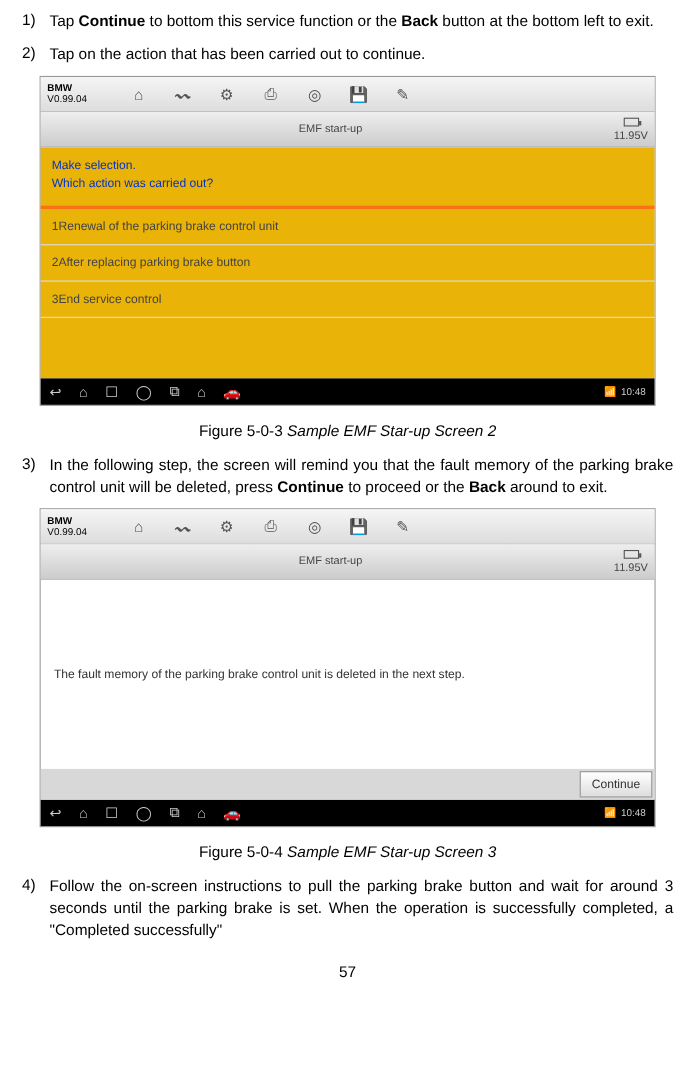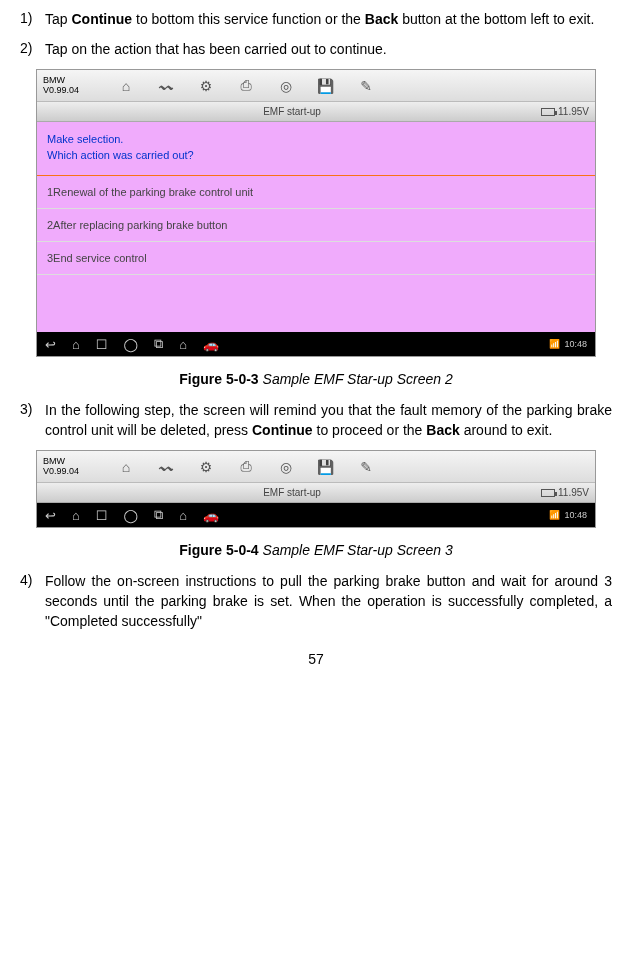--- a/index.html
+++ b/index.html
@@ -30,21 +30,21 @@
     .figure {
       margin: 10px auto;
       width: 560px;
     }
     .figure-caption {
       text-align: center;
       margin: 14px 0;
       font-size: 14px;
     }
     .figure-caption .fig-label {
-      font-weight: bold;
+      font-weight: normal;
     }
     .figure-caption .fig-title {
       font-style: italic;
       text-align: center;
     }
     
     .screenshot {
       border: 1px solid #999;
       width: 100%;
       background: #fff;
@@ -57,84 +57,85 @@
       height: 32px;
       border-bottom: 1px solid #bbb;
     }
     .ss-brand {
       width: 70px;
       padding: 4px 6px;
       font-size: 9px;
       line-height: 1.1;
     }
     .ss-brand-top {
-      font-weight: normal;
+      font-weight: bold;
     }
     .ss-toolbar-icons {
       flex: 1;
       display: flex;
       gap: 22px;
       padding-left: 10px;
       color: #555;
     }
     .ss-toolbar-icons span {
       width: 18px;
       height: 18px;
       display: inline-flex;
       align-items: center;
       justify-content: center;
       font-size: 14px;
     }
     .ss-subheader {
       background: linear-gradient(#eee, #ccc);
       display: flex;
       align-items: center;
-      height: 20px;
+      height: 32px;
       padding: 0 6px;
       font-size: 10px;
       color: #444;
       border-bottom: 1px solid #aaa;
     }
     .ss-subheader-center {
       flex: 1;
       text-align: center;
     }
     .ss-subheader-right {
       display: flex;
       align-items: center;
       gap: 3px;
+      flex-direction: column;
     }
     .batt-icon {
       display: inline-block;
       width: 14px;
       height: 8px;
       border: 1px solid #555;
       position: relative;
     }
     .batt-icon::after {
       content: "";
       position: absolute;
       right: -3px;
       top: 2px;
       width: 2px;
       height: 4px;
       background: #555;
     }
     .ss-body {
       min-height: 210px;
-      background: #f0abfc;
+      background: #eab308;
     }
     .ss-prompt {
       color: #0033cc;
       font-size: 11px;
       padding: 10px 10px 6px;
       line-height: 1.4;
     }
     .ss-list-item {
-      border-top: 1px solid #f97316;
+      border-top: 3px solid #f97316;
       border-bottom: 1px solid #ddd;
       padding: 10px 10px;
       color: #444;
       font-size: 11px;
       margin-top: 6px;
     }
     .ss-list-item + .ss-list-item {
       margin-top: 0;
       border-top: none;
     }
@@ -281,20 +282,26 @@
         <span>✎</span>
       </div>
     </div>
     <div class="ss-subheader">
       <div class="ss-subheader-center">EMF start-up</div>
       <div class="ss-subheader-right">
         <span class="batt-icon"></span>
         <span>11.95V</span>
       </div>
     </div>
+    <div class="ss-body-msg">
+      <div class="ss-msg-text">The fault memory of the parking brake control unit is deleted in the next step.</div>
+      <div class="ss-continue-row">
+        <div class="ss-continue-btn">Continue</div>
+      </div>
+    </div>
     <div class="ss-footer">
       <span class="fi">↩</span>
       <span class="fi">⌂</span>
       <span class="fi">☐</span>
       <span class="fi">◯</span>
       <span class="fi">⧉</span>
       <span class="fi">⌂</span>
       <span class="fi">🚗</span>
       <div class="ss-footer-right">
         <span>📶</span>

